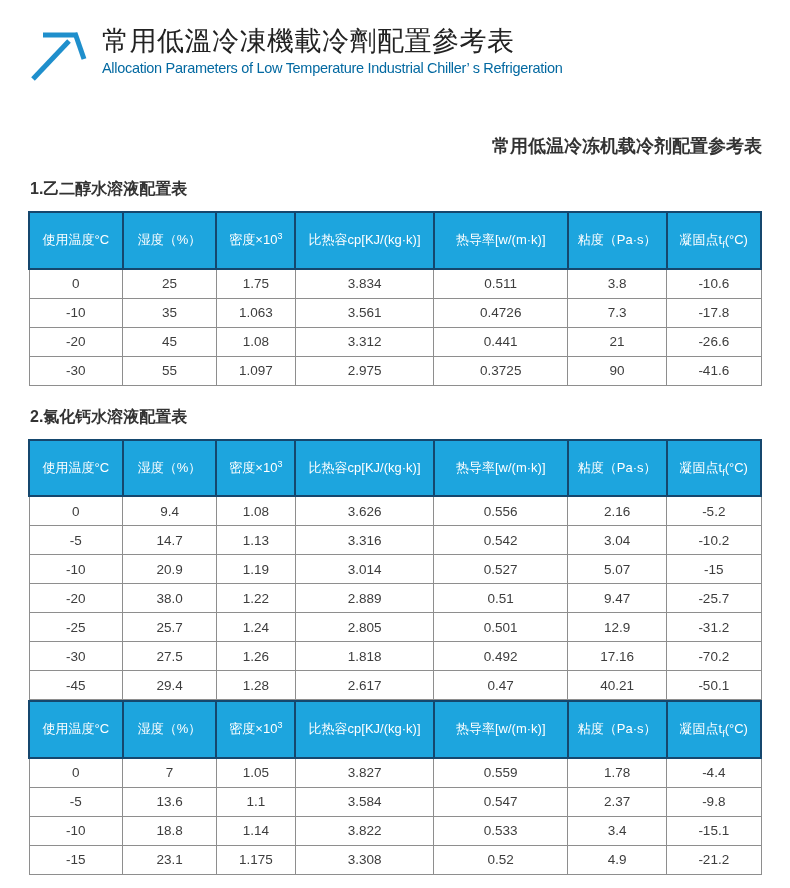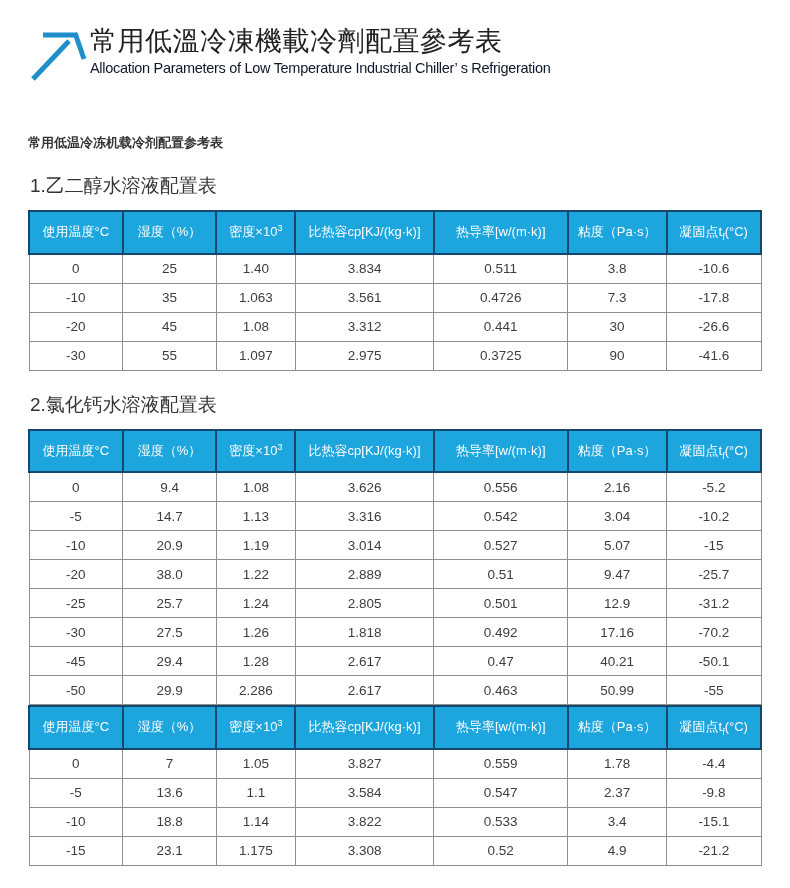--- a/index.html
+++ b/index.html
@@ -11,48 +11,48 @@
   }
   *{box-sizing:border-box;margin:0;padding:0;}
   html,body{background:#ffffff;}
   body{
     width:790px;height:888px;position:relative;overflow:hidden;
     font-family:"Liberation Sans","DejaVu Sans",sans-serif;
     color:var(--text);
   }
   .page{padding:26px 28px 0 28px;}
   
-  .brand{display:flex;align-items:flex-start;}
+  .brand{display:flex;align-items:flex-start;gap:12px;}
   .brand-logo{width:62px;height:56px;flex:0 0 auto;margin-top:2px;}
   .brand-text{display:flex;flex-direction:column;}
   .brand-title{
     font-size:27px;font-weight:500;color:#222222;line-height:1.15;
     letter-spacing:0.5px;
   }
   .brand-subtitle{
-    font-size:14.5px;color:#0f172a;letter-spacing:-0.3px;margin-top:3px;
+    font-size:14.5px;color:#0369a1;letter-spacing:-0.3px;margin-top:3px;
   }
   
   .main-title{
-    text-align:left;font-size:13px;font-weight:600;color:#333;
+    text-align:right;font-size:18px;font-weight:600;color:#333;
     margin-top:50px;
   }
   
   .section-label{
-    font-size:19px;color:#333;margin:21px 0 11px 2px;font-weight:400;
+    font-size:16px;color:#333;margin:21px 0 11px 2px;font-weight:700;
   }
   table{
     border-collapse:collapse;width:100%;table-layout:fixed;
   }
   col.c1{width:12.8%} col.c2{width:12.8%} col.c3{width:10.8%}
   col.c4{width:18.9%} col.c5{width:18.3%} col.c6{width:13.5%}
   col.c7{width:12.9%}
   thead th{
     background:var(--header-bg);color:#ffffff;font-weight:400;
-    font-size:13px;padding:11px 2px;text-align:center;
+    font-size:13px;padding:18px 2px;text-align:center;
     border:2px solid var(--header-border);white-space:nowrap;
   }
   thead sup,thead sub{font-size:9px;}
   tbody td{
     border:1px solid var(--body-border);color:#3d3d3d;
     font-size:13.5px;text-align:center;padding:6.5px 2px;
     background:#ffffff;white-space:nowrap;
   }
 </style>
 </head>
@@ -94,42 +94,42 @@
             <th><span>比热容cp[KJ/(kg·k)]</span></th>
             <th><span>热导率[w/(m·k)]</span></th>
             <th><span>粘度（Pa·s）</span></th>
             <th><span>凝固点t</span><sub>f</sub><span>(°C)</span></th>
           </tr>
       </thead>
       <tbody>
           <tr>
             <td>0</td>
             <td>25</td>
-            <td>1.40</td>
+            <td>1.75</td>
             <td>3.834</td>
             <td>0.511</td>
             <td>3.8</td>
             <td>-10.6</td>
           </tr>
           <tr>
             <td>-10</td>
             <td>35</td>
             <td>1.063</td>
             <td>3.561</td>
             <td>0.4726</td>
             <td>7.3</td>
             <td>-17.8</td>
           </tr>
           <tr>
             <td>-20</td>
             <td>45</td>
             <td>1.08</td>
             <td>3.312</td>
             <td>0.441</td>
-            <td>30</td>
+            <td>21</td>
             <td>-26.6</td>
           </tr>
           <tr>
             <td>-30</td>
             <td>55</td>
             <td>1.097</td>
             <td>2.975</td>
             <td>0.3725</td>
             <td>90</td>
             <td>-41.6</td>
@@ -218,29 +218,20 @@
           </tr>
           <tr>
             <td>-45</td>
             <td>29.4</td>
             <td>1.28</td>
             <td>2.617</td>
             <td>0.47</td>
             <td>40.21</td>
             <td>-50.1</td>
           </tr>
-          <tr>
-            <td>-50</td>
-            <td>29.9</td>
-            <td>2.286</td>
-            <td>2.617</td>
-            <td>0.463</td>
-            <td>50.99</td>
-            <td>-55</td>
-          </tr>
         </tbody>
     </table>
   </div>
 
   <div>
     <table>
       <colgroup>
         <col class="c1">
           <col class="c2">
           <col class="c3">

